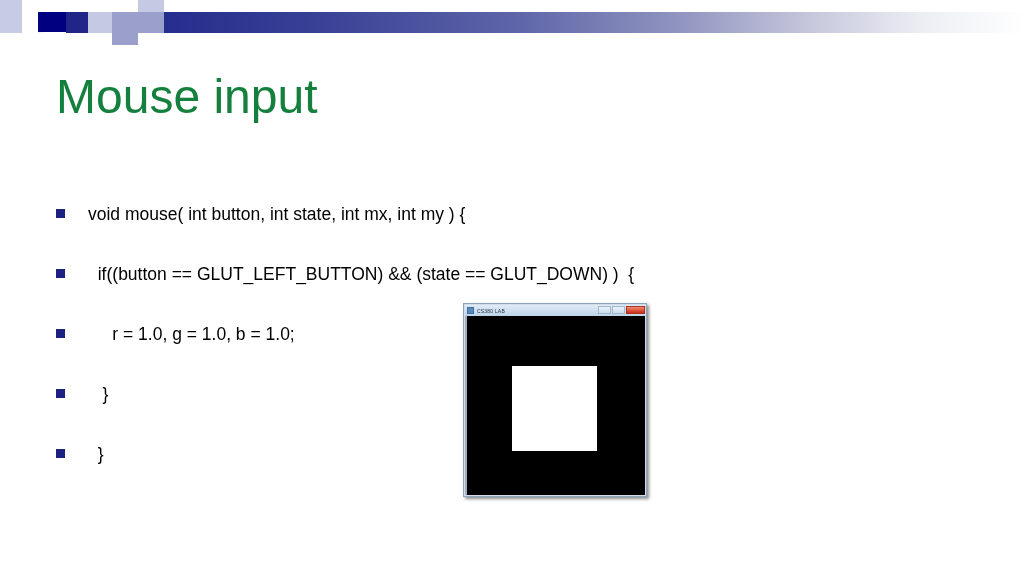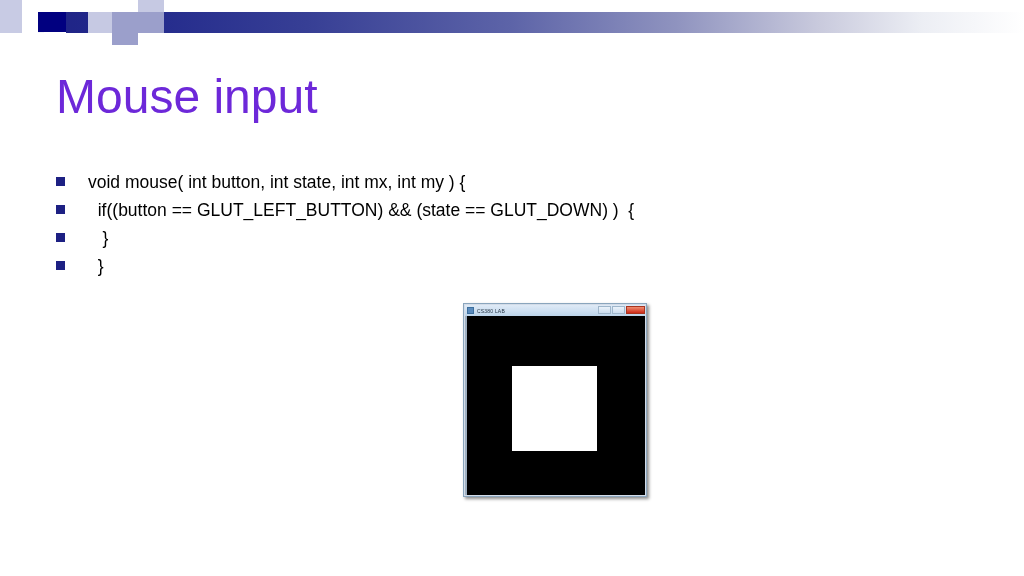--- a/index.html
+++ b/index.html
@@ -61,21 +61,21 @@
   .sq-p { left: 138px; top: 33px; width: 48px; height: 12px; background: #ffffff; }
   .sq-white-left { left: 22px; top: 12px; width: 16px; height: 21px; background: #ffffff; }
 
   
   #page-title {
     position: absolute;
     left: 56px;
     top: 66px;
     font-size: 48px;
     font-weight: normal;
-    color: #6d28d9;
+    color: #15803d;
     letter-spacing: 0px;
     margin: 0;
     line-height: 62px;
     white-space: nowrap;
   }
 
   
   #code-list {
     position: absolute;
     left: 56px;
@@ -86,20 +86,21 @@
     padding: 0;
   }
   #code-list li {
     position: relative;
     height: 28px;
     line-height: 28px;
     font-size: 17.5px;
     color: #000000;
     white-space: pre;
     padding-left: 32px;
+    margin-top: 32px;
   }
   #code-list li .bullet {
     position: absolute;
     left: 0px;
     top: 9px;
     width: 9px;
     height: 9px;
     background: #1d2083;
     display: block;
   }
@@ -226,20 +227,21 @@
   <div class="sq sq-n"></div>
   <div class="sq sq-p"></div>
   <div class="sq sq-navy"></div>
 </div>
 
 <h1 id="page-title">Mouse input</h1>
 
 <ul id="code-list">
   <li><span class="bullet"></span><span>void mouse( int button, int state, int mx, int my ) {</span></li>
   <li><span class="bullet"></span><span>  if((button == GLUT_LEFT_BUTTON) &amp;&amp; (state == GLUT_DOWN) )  {</span></li>
+  <li><span class="bullet"></span><span>     r = 1.0, g = 1.0, b = 1.0;</span></li>
   <li><span class="bullet"></span><span>   }</span></li>
   <li><span class="bullet"></span><span>  }</span></li>
 </ul>
 
 <div id="app-window">
   <div id="app-titlebar">
     <span id="app-icon"></span>
     <span id="app-title-text">CS380 LAB</span>
   </div>
   <div id="app-controls">

